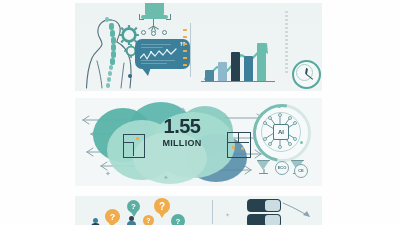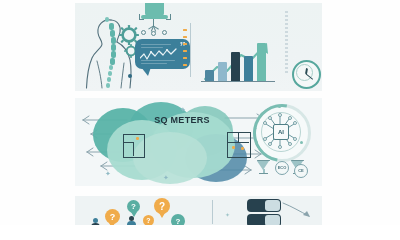--- a/index.html
+++ b/index.html
@@ -300,21 +300,22 @@
     </div>
     <div style="position:absolute;left:152px;top:34px;width:22px;height:24px;">
       <div class="floorplan" style="left:0;top:0;width:22px;height:24px;"></div>
       <div class="fp-line" style="left:0;top:10px;width:22px;height:1.2px;"></div>
       <div class="fp-line" style="left:11px;top:0;width:1.2px;height:10px;"></div>
       <div class="fp-dot" style="left:5px;top:14px;"></div>
       <div class="fp-dot" style="left:14px;top:15px;"></div>
     </div>
 
     <div class="big-num">
-      <div class="u2">SQ METERS</div>
+      <div class="n">1.55</div>
+      <div class="u1">MILLION</div>
     </div>
 
     <div class="sparkle" style="left:105px;top:8px;">✦</div>
     <div class="sparkle" style="left:88px;top:76px;">✦</div>
     <div class="sparkle" style="left:30px;top:72px;">✦</div>
 
     <div class="gauge">
       <div class="gauge-arc"></div>
       <div class="gauge-in"></div>
       <div class="gdot" style="left:22px;top:-2px;"></div>

